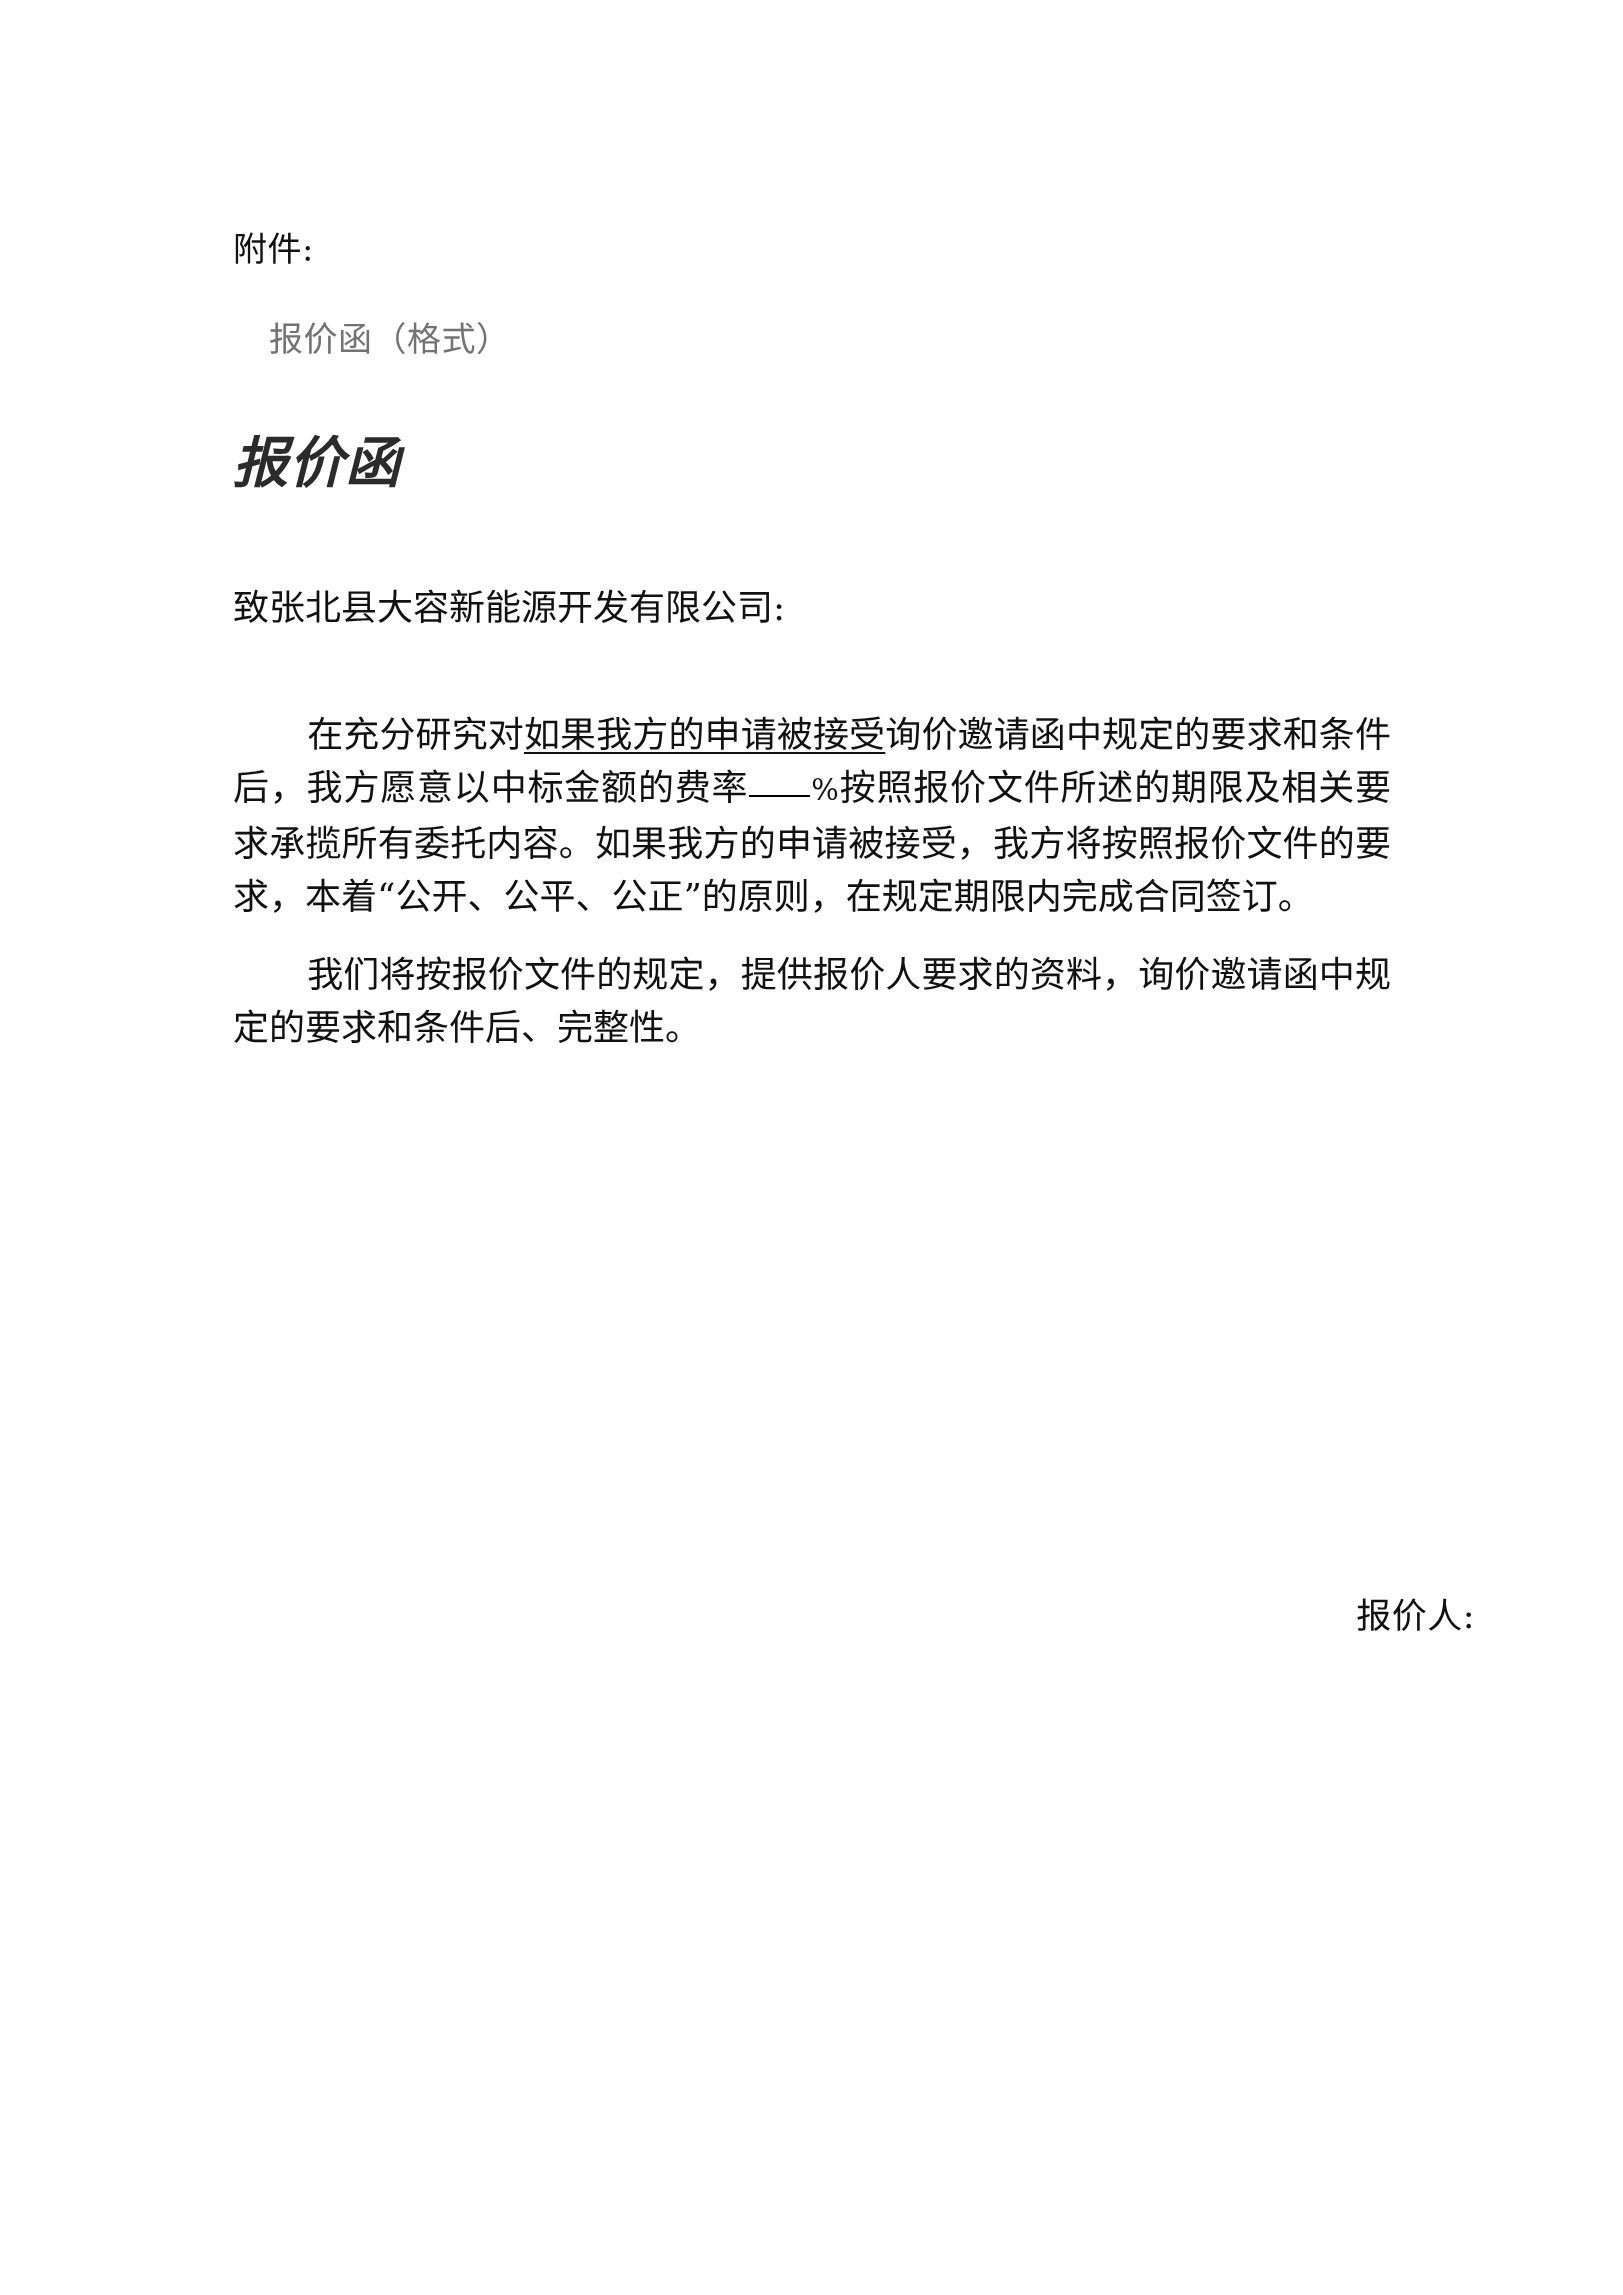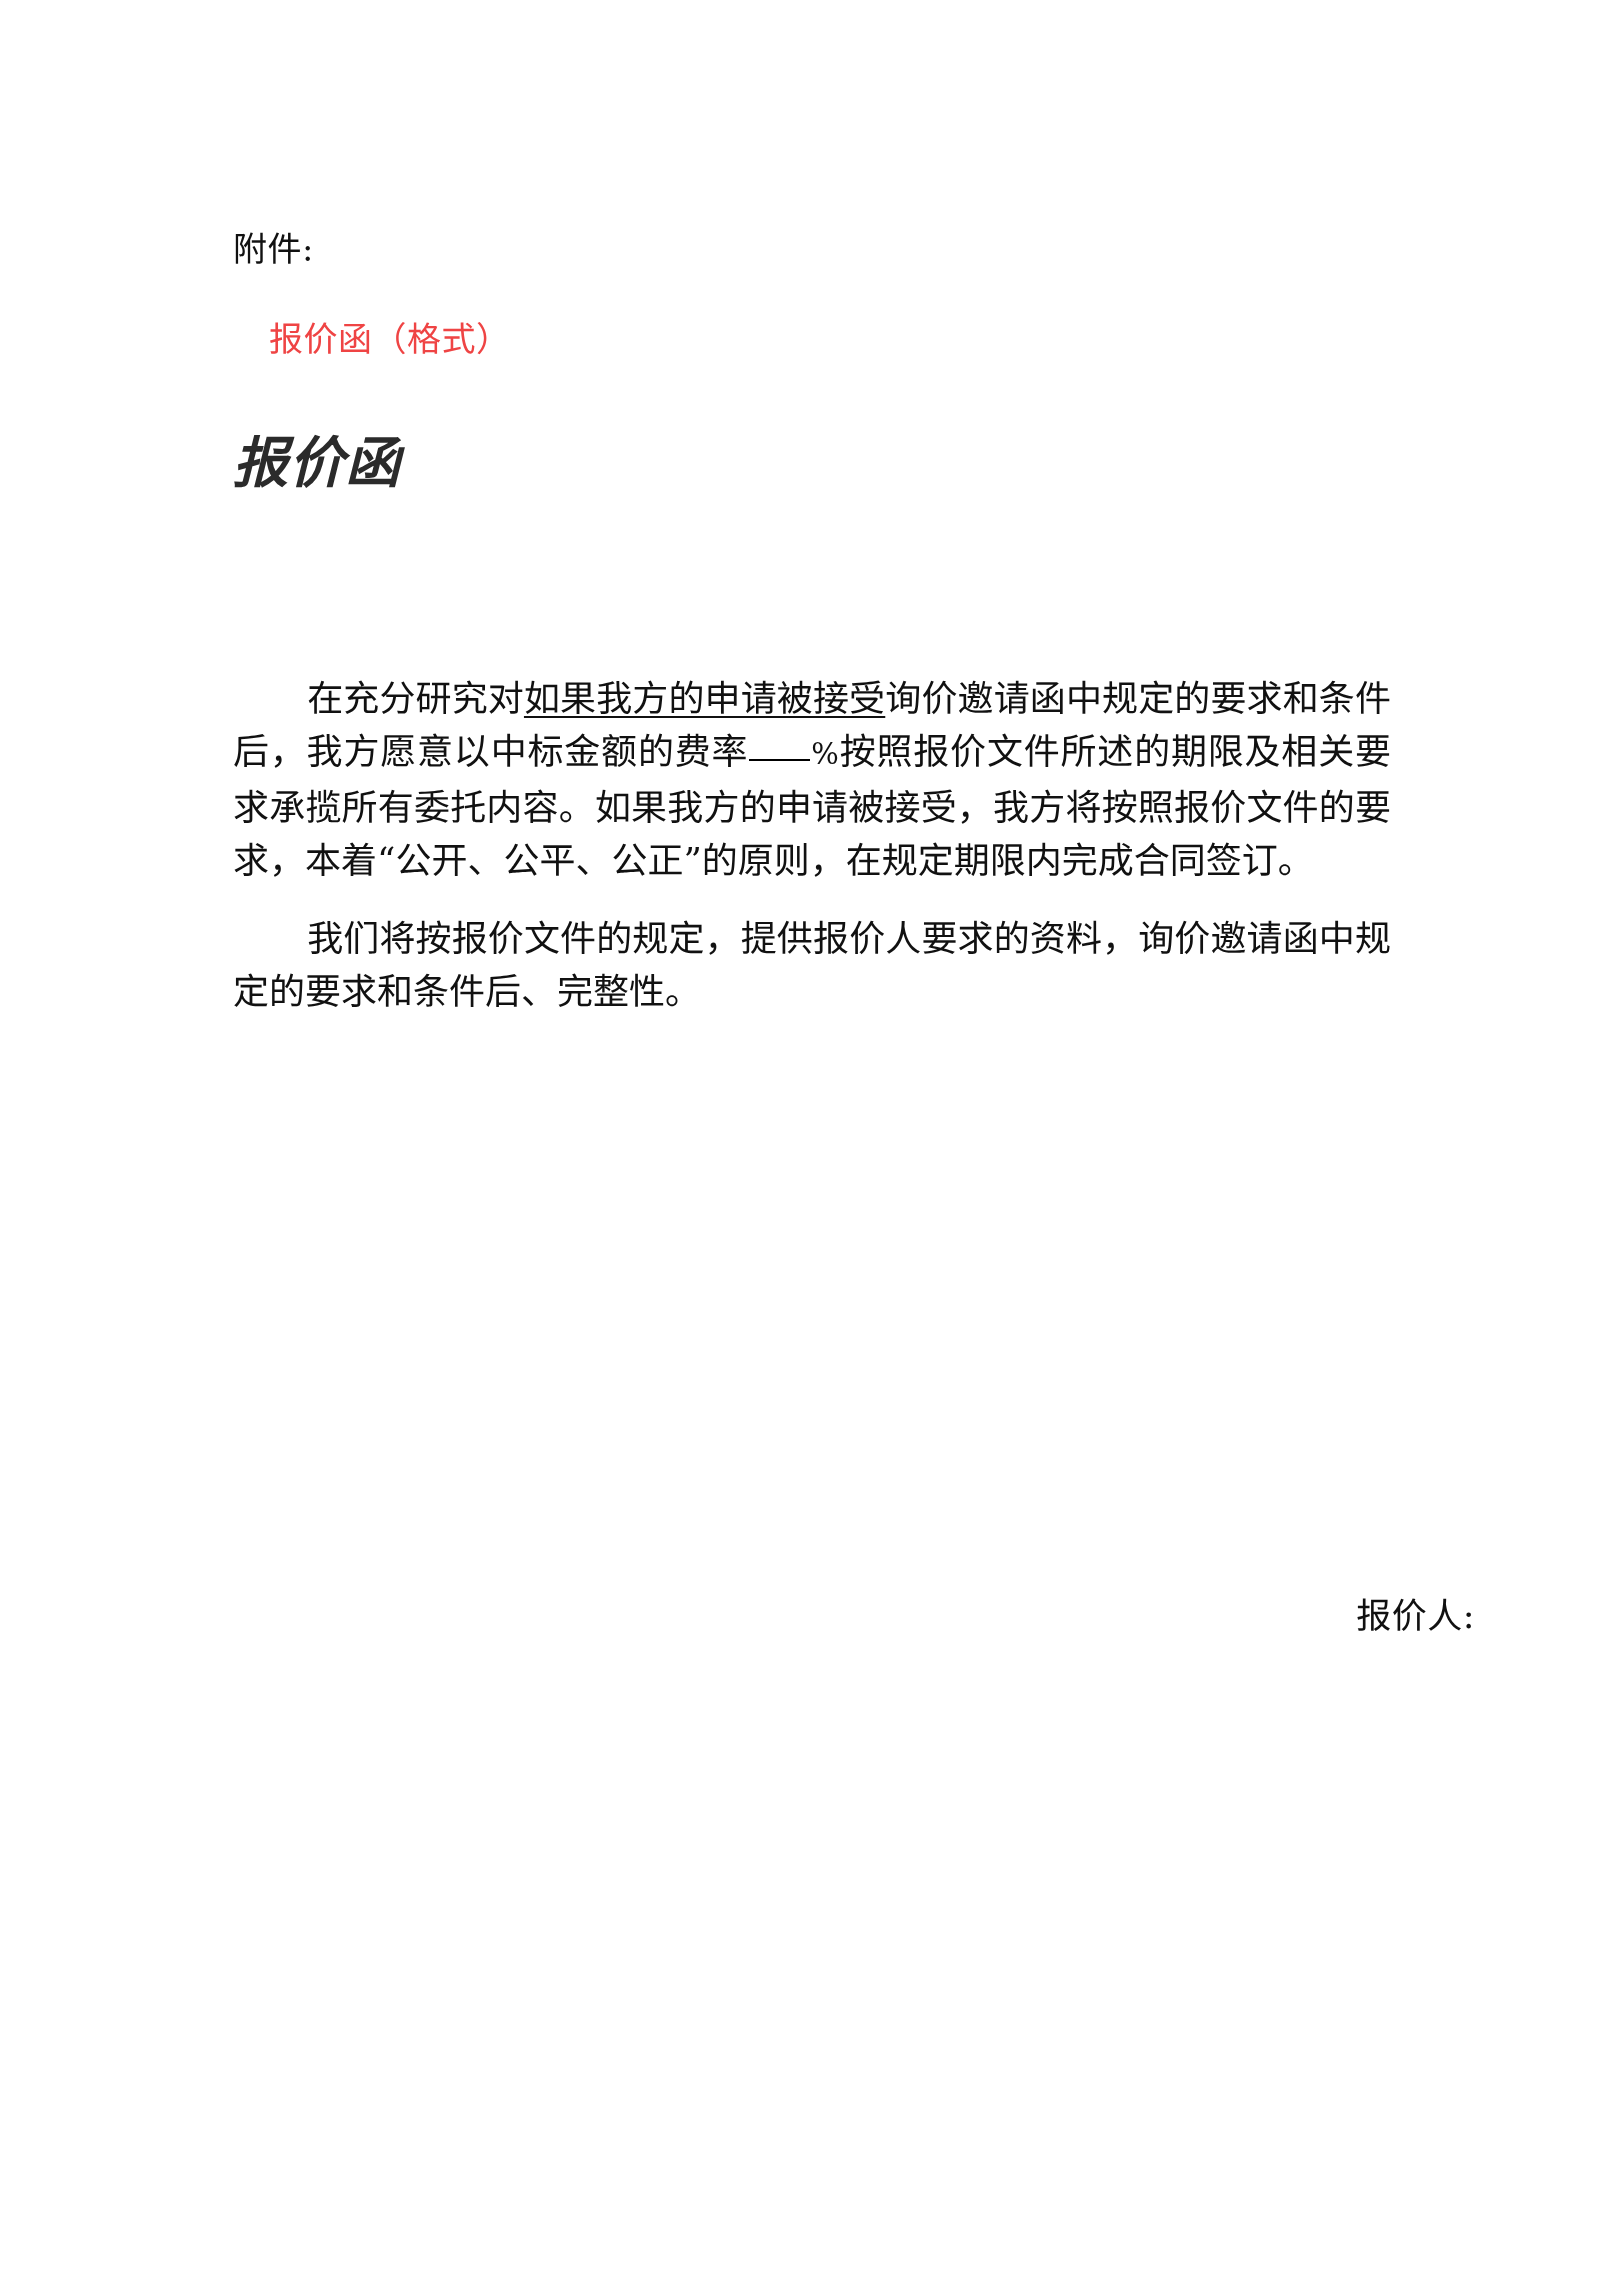--- a/index.html
+++ b/index.html
@@ -35,21 +35,21 @@
     color: #111111;
     margin: 0;
     padding: 0;
   }
 
   .line-subtitle {
     font-family: "DejaVu Serif", "Liberation Serif", serif;
     font-size: 34px;
     line-height: 1;
     letter-spacing: 0.5px;
-    color: #ef4444;
+    color: #737373;
     margin: 0;
     padding: 0;
     text-indent: 36px;
   }
 
   .doc-title {
     font-family: "DejaVu Serif", "Liberation Serif", serif;
     font-size: 55px;
     font-weight: 700;
     line-height: 1;
@@ -142,20 +142,21 @@
     <div style="height:56px"></div>
 
     <p class="line-subtitle">报价函（格式）</p>
 
     <div style="height:79px"></div>
 
     <h1 class="doc-title">报价函</h1>
 
     <div style="height:100px"></div>
 
+    <p class="salutation">致张北县大容新能源开发有限公司:</p>
 
     <div style="height:82px"></div>
 
     <p class="para">
       <span class="indent"></span><span>在充分研究对</span><span class="u-underline">如果我方的申请被接受</span><span>询价邀请函中规定的要求和条件后，我方愿意以中标金额的费率</span><span class="blank-rule"></span><span class="pct">%</span><span>按照报价文件所述的期限及相关要求承揽所有委托内容。如果我方的申请被接受，我方将按照报价文件的要求，本着“公开、公平、公正”的原则，在规定期限内完成合同签订。</span>
     </p>
 
     <div style="height:24.5px"></div>
 
     <p class="para">

